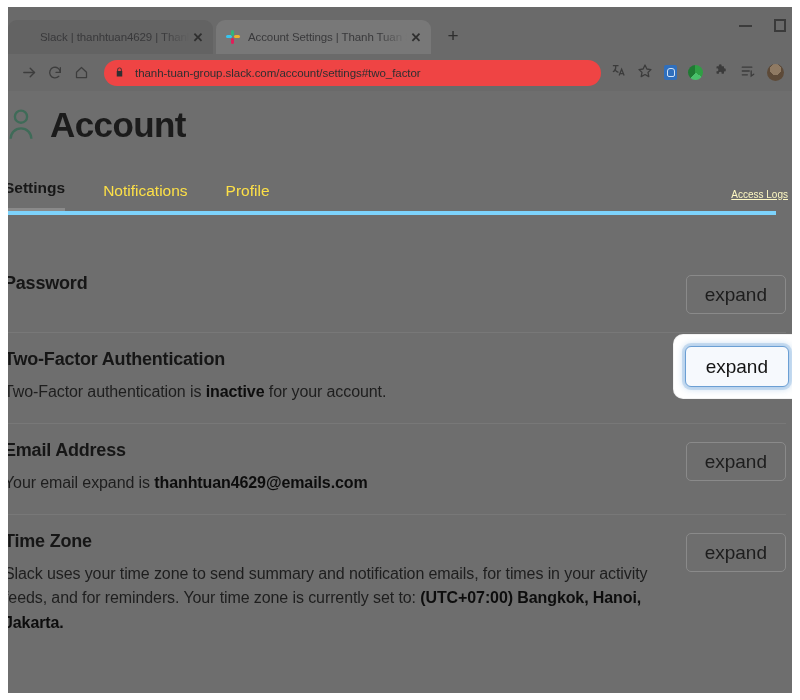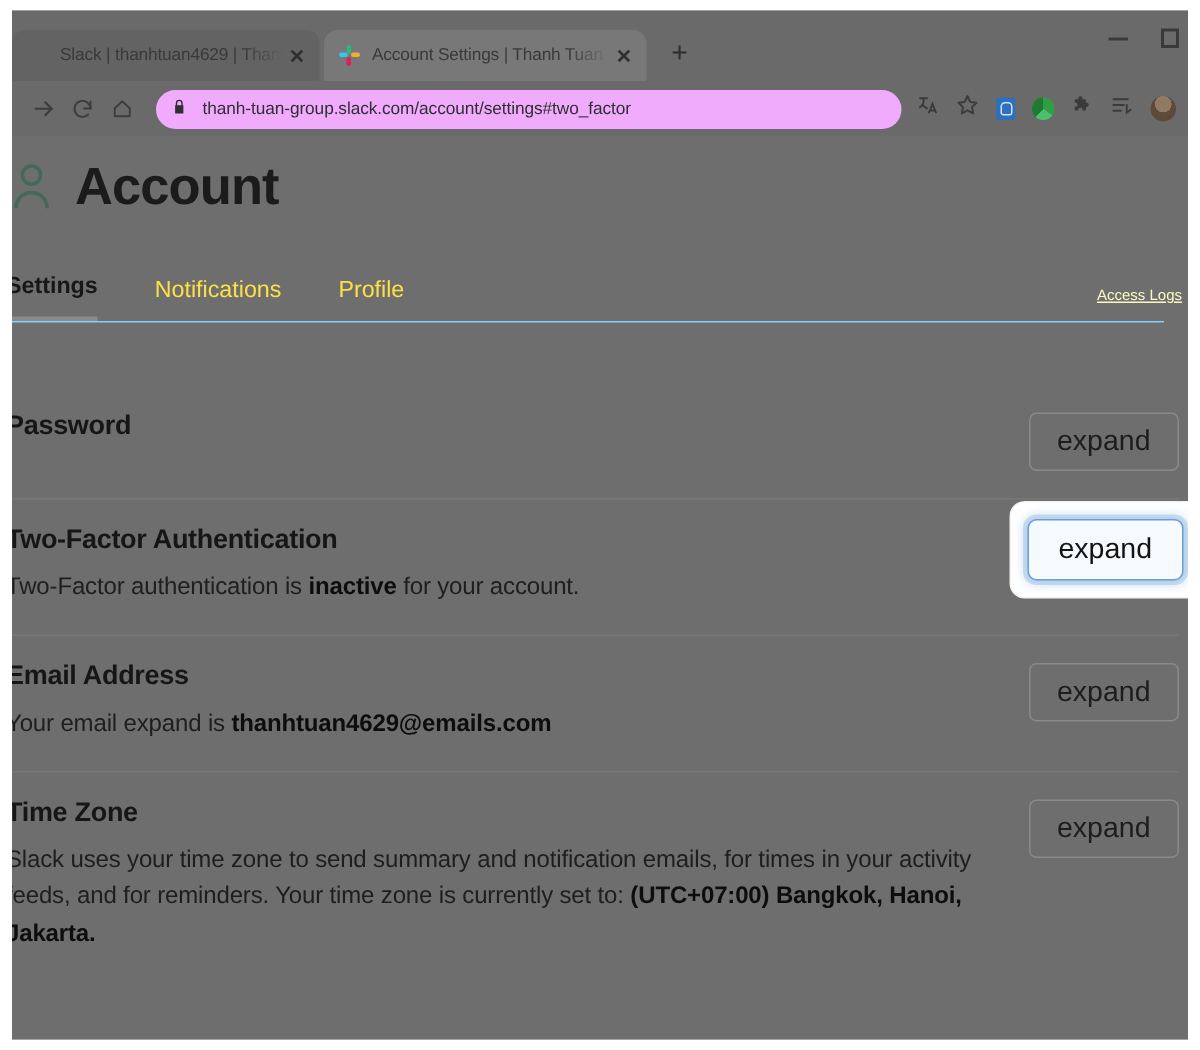--- a/index.html
+++ b/index.html
@@ -127,21 +127,21 @@
     width: 26px; height: 26px;
     display: flex; align-items: center; justify-content: center;
     color: #3d3d3d;
     flex: 0 0 auto;
   }
 
   .urlbox {
     flex: 1 1 auto;
     height: 26px;
     margin: 0 6px 0 10px;
-    background: #f0abfc;
+    background: #ef4444;
     border-radius: 13px;
     display: flex;
     align-items: center;
     padding: 0 10px;
     overflow: hidden;
   }
   .lock { flex: 0 0 12px; margin-right: 9px; }
   .urltext {
     font-size: 11.5px;
     color: #2f2f31;
@@ -192,21 +192,21 @@
     letter-spacing: -0.6px;
   }
 
   
   .tabnav {
     display: flex;
     align-items: flex-end;
     margin-left: -20px;
     margin-top: 22px;
     height: 42px;
-    border-bottom: 1px solid #7dd3fc;
+    border-bottom: 4px solid #7dd3fc;
   }
   .tabnav-item {
     font-size: 15.5px;
     padding: 0 0 11px 0;
     margin-right: 38px;
     color: #fde047;
     white-space: nowrap;
   }
   .tabnav-item.active {
     color: #171717;

